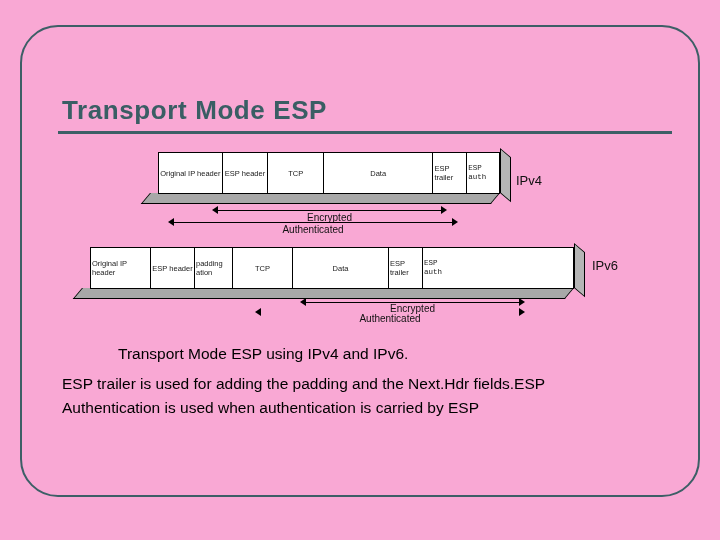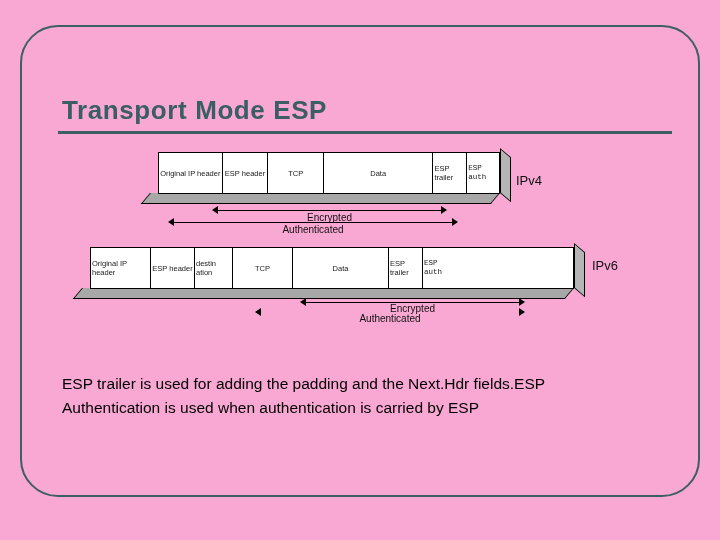--- a/index.html
+++ b/index.html
@@ -191,21 +191,21 @@
   </div>
 
   <div class="diagram" style="left:0; top:0; width:720px; height:340px;">
 
     <div class="face-bottom-skew" style="left:82px; top:288px; width:492px; height:11px; transform:skewX(-40deg); transform-origin: top left;"></div>
     <div class="face-right" style="left:574px; top:243px; width:11px; height:45px; transform:skewY(40deg); transform-origin: left top;"></div>
 
     <div class="bar" style="left:90px; top:247px; width:484px; height:42px;">
       <div class="cell" style="width:60px;">Original IP header</div>
       <div class="cell" style="width:44px;">ESP header</div>
-      <div class="cell" style="width:38px;">destin ation</div>
+      <div class="cell" style="width:38px;">padding ation</div>
       <div class="cell" style="width:60px;">TCP</div>
       <div class="cell" style="width:96px;">Data</div>
       <div class="cell" style="width:34px;">ESP trailer</div>
       <div class="cell" style="width:29px;">ESP auth</div>
     </div>
 
     <div class="proto-label" style="left:592px; top:258px;">IPv6</div>
 
     <div class="ann" style="left:300px; top:298px; width:225px; height:9px;">
       <div class="ann-head left" style="left:0;"></div>
@@ -214,15 +214,16 @@
     </div>
     <div class="ann-label" style="left:300px; top:303px; width:225px;">Encrypted</div>
 
     <div class="ann" style="left:255px; top:308px; width:270px; height:9px;">
       <div class="ann-head left" style="left:0;"></div>
       <div class="ann-head right" style="right:0;"></div>
     </div>
     <div class="ann-label" style="left:255px; top:313px; width:270px;">Authenticated</div>
   </div>
 
+  <div class="caption">Transport Mode ESP using IPv4 and IPv6.</div>
   <div class="body-text">ESP trailer is used for adding the padding and the Next.Hdr fields.ESP Authentication is used when authentication is carried by ESP</div>
 
 </div>
 
 </body></html>

